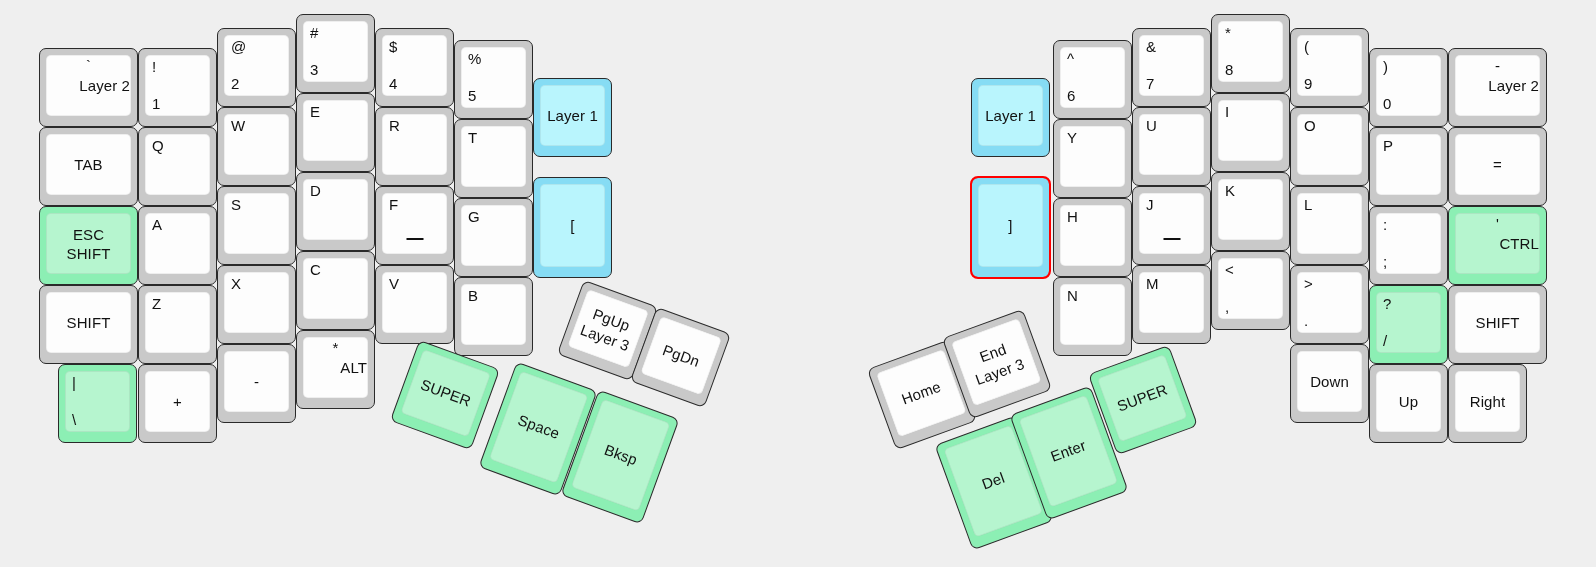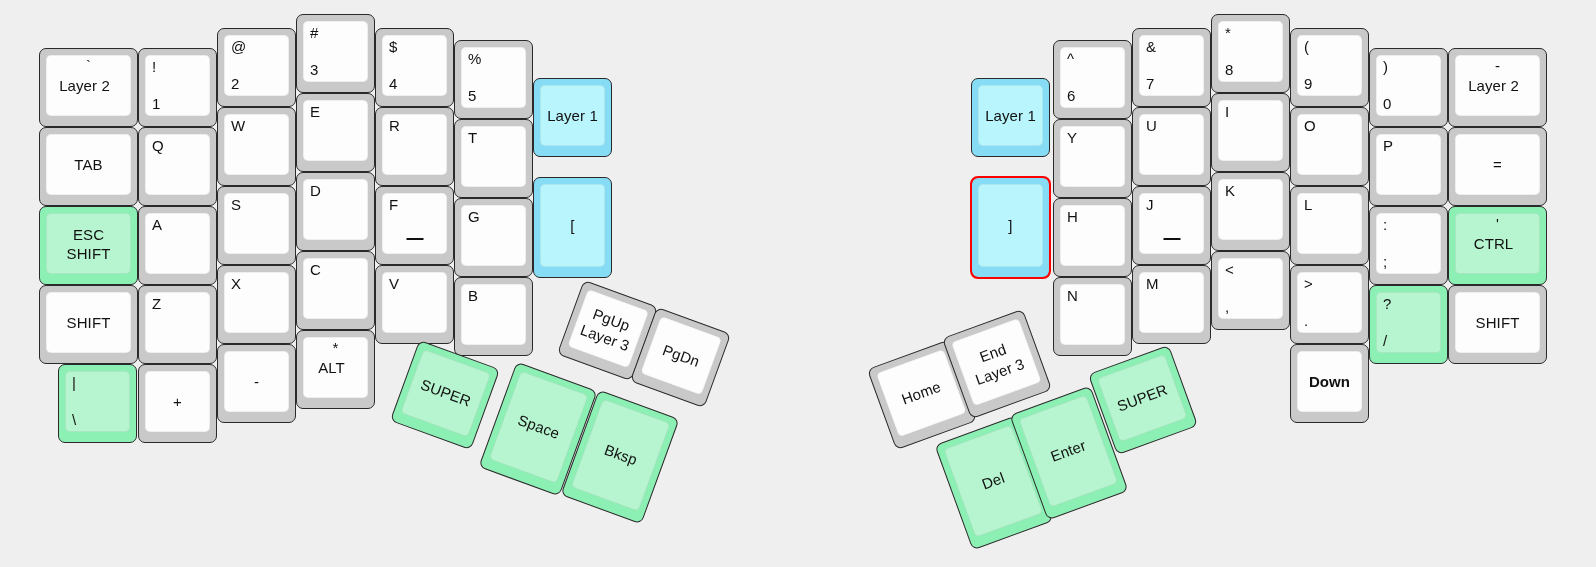--- a/index.html
+++ b/index.html
@@ -39,21 +39,21 @@
     letter-spacing:.1px;
   }
   .lg.tl{ left:6px; top:3px; text-align:left; }
   .lg.bl{ left:6px; bottom:3px; text-align:left; }
   .lg.ctr{
     left:0; right:0; top:50%;
     transform:translateY(-50%);
     text-align:center;
   }
   .lg.ctop{ left:0; right:0; top:2px; text-align:center; }
-  .lg.cmid{ left:0; right:8px; top:50%; transform:translateY(-50%); text-align:center;}
+  .lg.cmid{ left:0; right:0; top:50%; transform:translateY(-50%); text-align:right;}
   .lg.two{ line-height:1.3; }
   
   .homing{
     position:absolute;
     left:50%; bottom:13px;
     width:17px;height:2px;
     background:#111;
     transform:translateX(-50%);
   }
   
@@ -322,21 +322,21 @@
         <div class="cap">
           <div class="lg tl">L</div>
         </div>
       </div>
       <div class="key k-white" style="left: 1290px; top: 265px; width: 79px; height: 79px;">
         <div class="cap">
           <div class="lg tl">&gt;</div>
           <div class="lg bl">.</div>
         </div>
       </div>
-      <div class="key k-white" style="left: 1290px; top: 344px; width: 79px; height: 79px; font-weight: bold;">
+      <div class="key k-white" style="left: 1290px; top: 344px; width: 79px; height: 79px;">
         <div class="cap">
           <div class="lg ctr">Down</div>
         </div>
       </div>
       <div class="key k-white" style="left: 1369px; top: 48px; width: 79px; height: 79px;">
         <div class="cap">
           <div class="lg tl">)</div>
           <div class="lg bl">0</div>
         </div>
       </div>
@@ -350,40 +350,50 @@
           <div class="lg tl">:</div>
           <div class="lg bl">;</div>
         </div>
       </div>
       <div class="key k-green" style="left: 1369px; top: 285px; width: 79px; height: 79px;">
         <div class="cap">
           <div class="lg tl">?</div>
           <div class="lg bl">/</div>
         </div>
       </div>
+      <div class="key k-white" style="left: 1369px; top: 364px; width: 79px; height: 79px;">
+        <div class="cap">
+          <div class="lg ctr">Up</div>
+        </div>
+      </div>
       <div class="key k-white" style="left: 1448px; top: 48px; width: 99px; height: 79px;">
         <div class="cap">
           <div class="lg ctop">-</div>
           <div class="lg cmid">Layer 2</div>
         </div>
       </div>
       <div class="key k-white" style="left: 1448px; top: 127px; width: 99px; height: 79px;">
         <div class="cap">
           <div class="lg ctr">=</div>
         </div>
       </div>
       <div class="key k-green" style="left: 1448px; top: 206px; width: 99px; height: 79px;">
         <div class="cap">
           <div class="lg ctop">'</div>
           <div class="lg cmid">CTRL</div>
         </div>
       </div>
       <div class="key k-white" style="left: 1448px; top: 285px; width: 99px; height: 79px;">
         <div class="cap">
           <div class="lg ctr">SHIFT</div>
+        </div>
+      </div>
+      <div class="key k-white" style="left: 1448px; top: 364px; width: 79px; height: 79px;">
+        <div class="cap">
+          <div class="lg ctr">Right</div>
         </div>
       </div>
     </div>
     <div style="position: absolute; left: 0px; top: 0px; width: 100%; height: 100%;">
       <div class="key k-green" style="left: 402px; top: 352px; width: 86px; height: 86px; transform-origin: 50% 50%; transform: rotate(20deg);">
         <div class="cap">
           <div class="lg ctr">SUPER</div>
         </div>
       </div>
       <div class="key k-white" style="left: 568px; top: 291px; width: 79px; height: 79px; transform-origin: 50% 50%; transform: rotate(20deg);">

